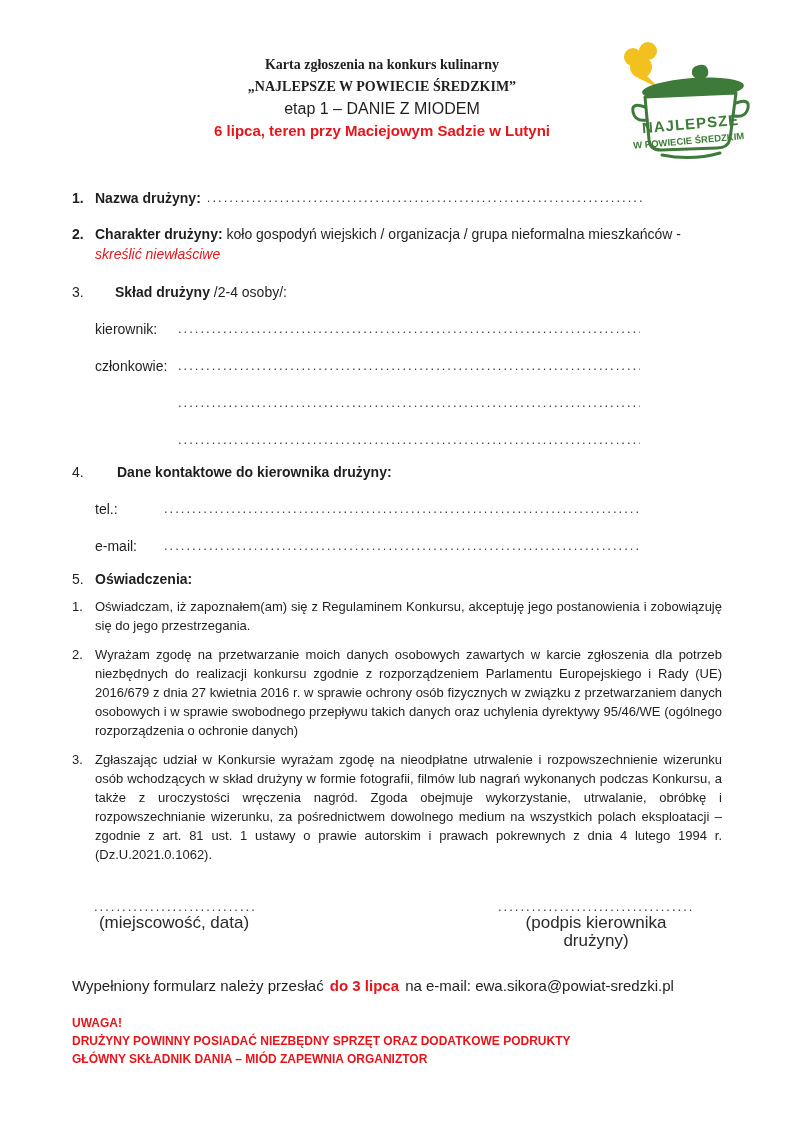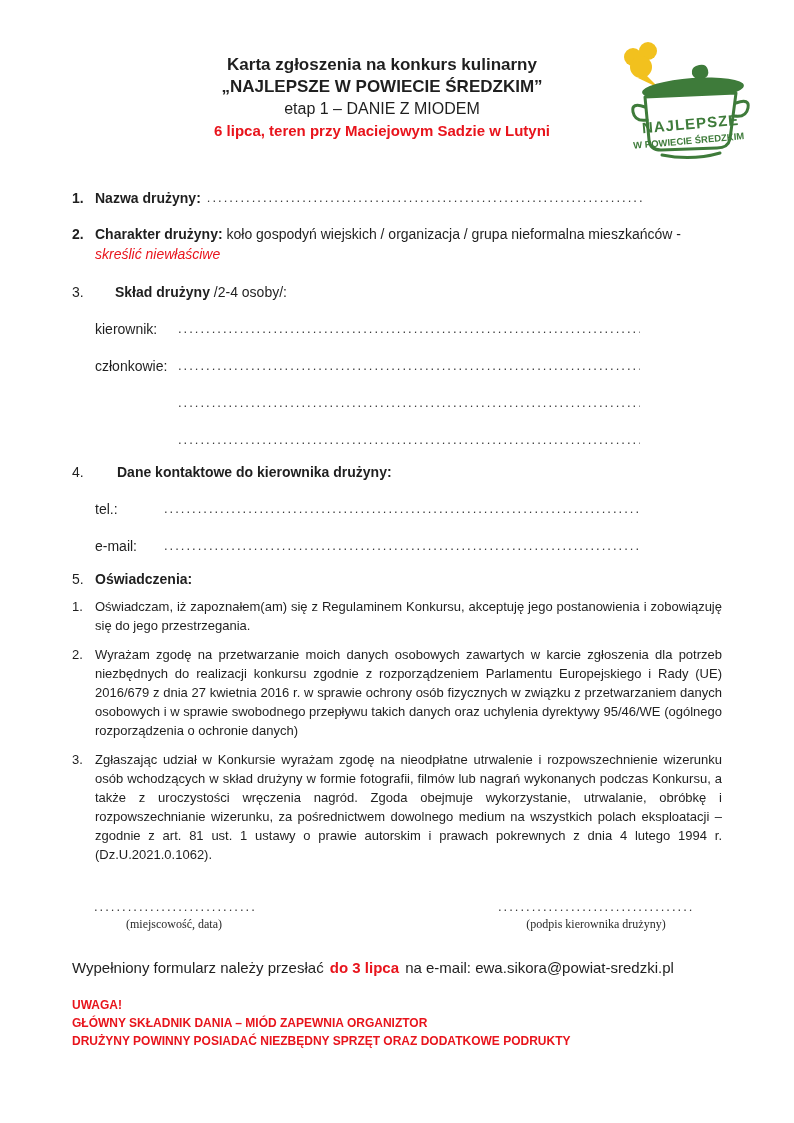--- a/index.html
+++ b/index.html
@@ -12,21 +12,21 @@
     background: #ffffff;
     overflow: hidden;
     font-family: "Liberation Sans", "DejaVu Sans", sans-serif;
     color: #1f1f1f;
     padding: 54px 72px 0 72px;
   }
   .red { color: #e8141c; }
 
   
   .header { text-align: center; padding: 0 60px 0 30px; }
-  .h1 { font-size: 17px; font-weight: bold; line-height: 22px; }
+  .h1 { font-size: 14px; font-weight: bold; line-height: 22px; font-family: Liberation Serif, serif; }
   .h2 { font-size: 16px; font-weight: normal; line-height: 22px; }
   .h3 { font-size: 15px; font-weight: bold; line-height: 22px; }
 
   
   .logo {
     position: absolute;
     top: 36px;
     right: 42px;
     width: 140px;
     height: 130px;
@@ -91,21 +91,21 @@
   .sig-right { width: 196px; }
   .sig-dots {
     display: block;
     overflow: hidden;
     white-space: nowrap;
     letter-spacing: 2px;
     font-size: 13px;
     color: #3a3a3a;
     line-height: 14px;
   }
-  .sig-caption { font-size: 12px; line-height: 14px; color: #2a2a2a; font-family: Liberation Serif, serif; }
+  .sig-caption { font-size: 17px; line-height: 14px; color: #2a2a2a; }
 
   
   .send-line { margin-top: 26px; font-size: 15px; line-height: 20px; }
   .send-line .deadline { font-weight: bold; margin: 0 2px; }
   .warnings { margin-top: 18px; }
   .warn { font-size: 12px; font-weight: bold; line-height: 18px; }
 </style>
 </head>
 <body>
 
@@ -224,17 +224,17 @@
       <span class="sig-caption">(podpis kierownika drużyny)</span>
     </div>
   </div>
 
   <div class="send-line">
     <span>Wypełniony formularz należy przesłać </span><span class="deadline red">do 3 lipca</span><span> na e-mail: ewa.sikora@powiat-sredzki.pl</span>
   </div>
 
   <div class="warnings">
     <div class="warn red">UWAGA!</div>
+    <div class="warn red">DRUŻYNY POWINNY POSIADAĆ NIEZBĘDNY SPRZĘT ORAZ DODATKOWE PODRUKTY</div>
     <div class="warn red">GŁÓWNY SKŁADNIK DANIA – MIÓD ZAPEWNIA ORGANIZTOR</div>
-    <div class="warn red">DRUŻYNY POWINNY POSIADAĆ NIEZBĘDNY SPRZĘT ORAZ DODATKOWE PODRUKTY</div>
   </div>
 
 </div>
 
 </body></html>

